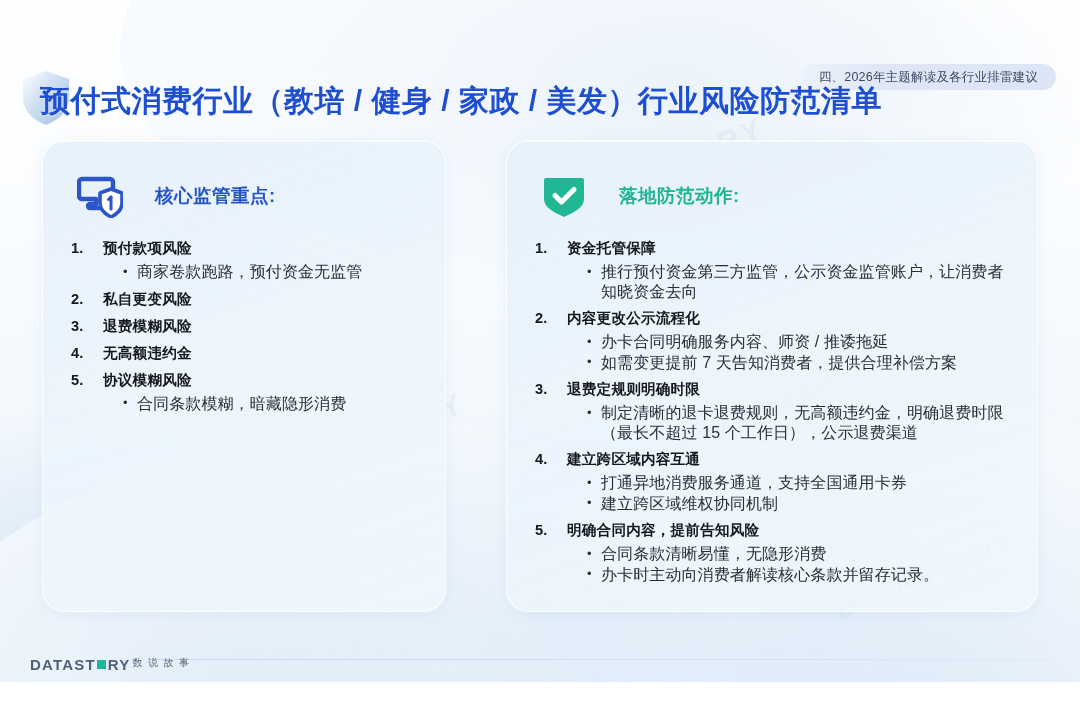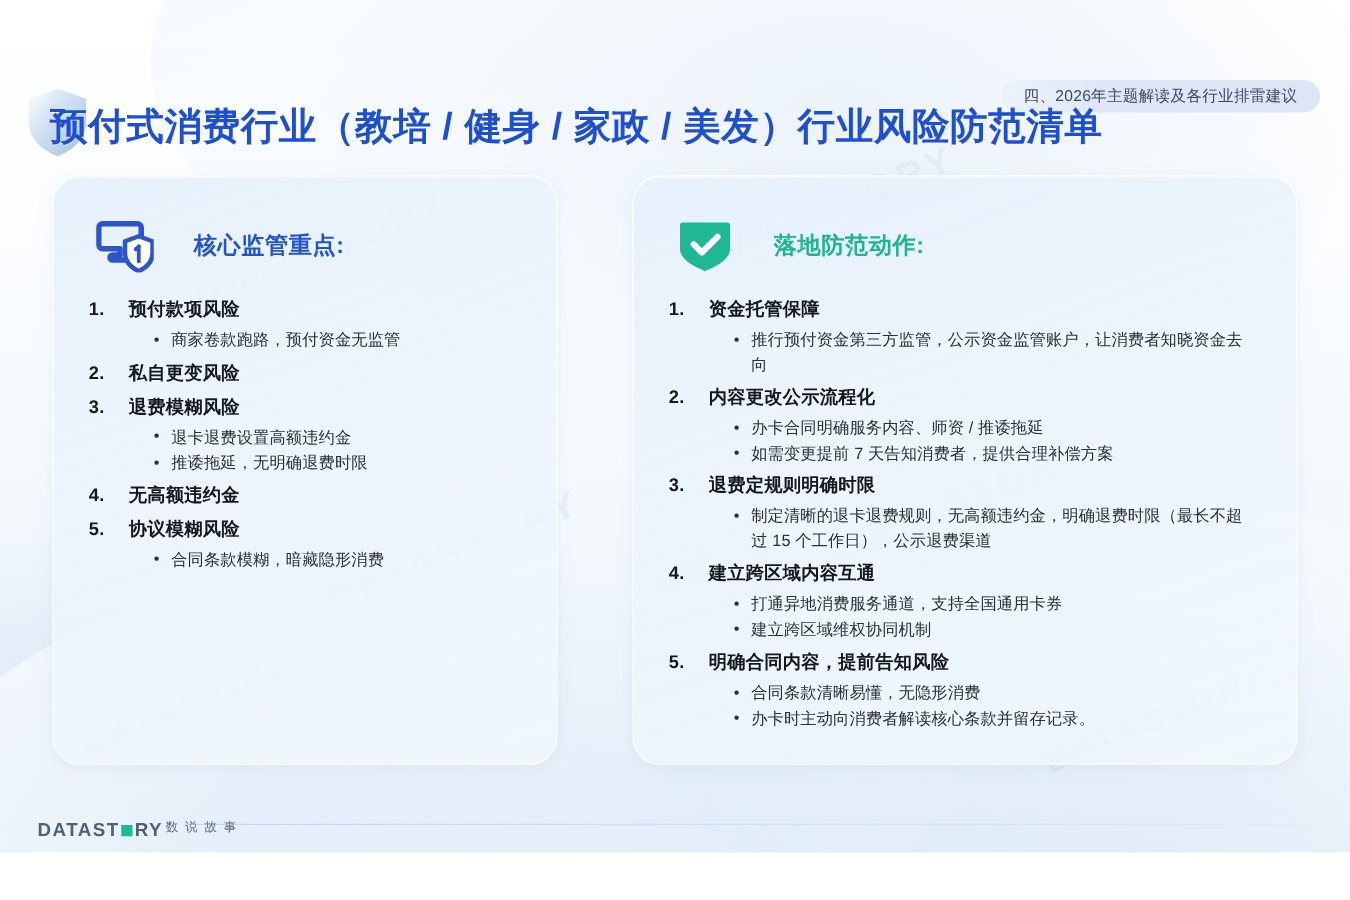--- a/index.html
+++ b/index.html
@@ -186,21 +186,21 @@
     font-weight: 700;
     color: #15181d;
   }
   ul.subs {
     list-style: none;
     margin: 1px 0 4px 0;
     padding: 0 0 0 20px;
   }
   ul.subs > li {
     position: relative;
-    font-size: 13px;
+    font-size: 16px;
     line-height: 19.5px;
     color: #2a2f38;
     margin-bottom: 1px;
     padding-left: 14px;
     letter-spacing: .1px;
   }
   ul.subs > li::before {
     content: "•";
     position: absolute;
     left: 0;
@@ -316,24 +316,20 @@
           <div class="item-head">
             <span class="item-num">2.</span>
             <span>私自更变风险</span>
           </div>
         </li>
         <li>
           <div class="item-head">
             <span class="item-num">3.</span>
             <span>退费模糊风险</span>
           </div>
-          <ul class="subs">
-            <li>退卡退费设置高额违约金</li>
-            <li>推诿拖延，无明确退费时限</li>
-          </ul>
         </li>
         <li>
           <div class="item-head">
             <span class="item-num">4.</span>
             <span>无高额违约金</span>
           </div>
         </li>
         <li>
           <div class="item-head">
             <span class="item-num">5.</span>

